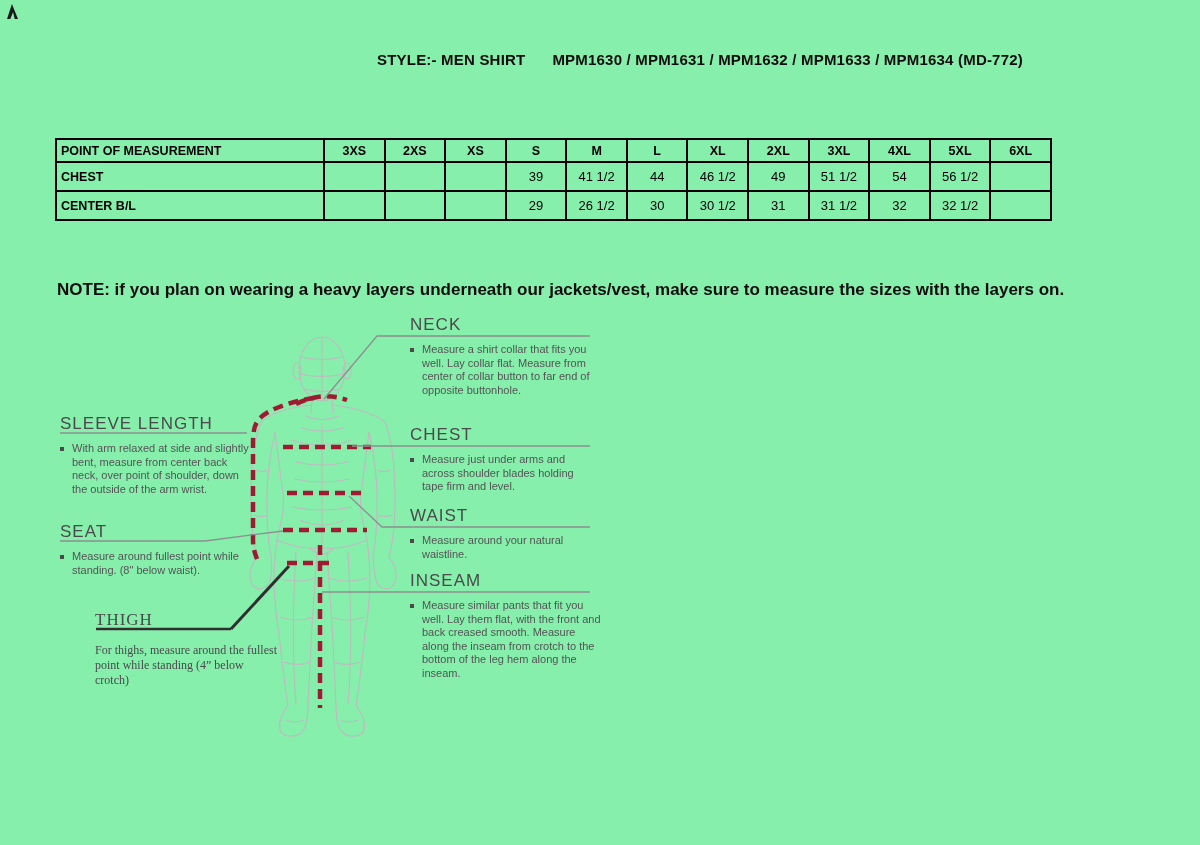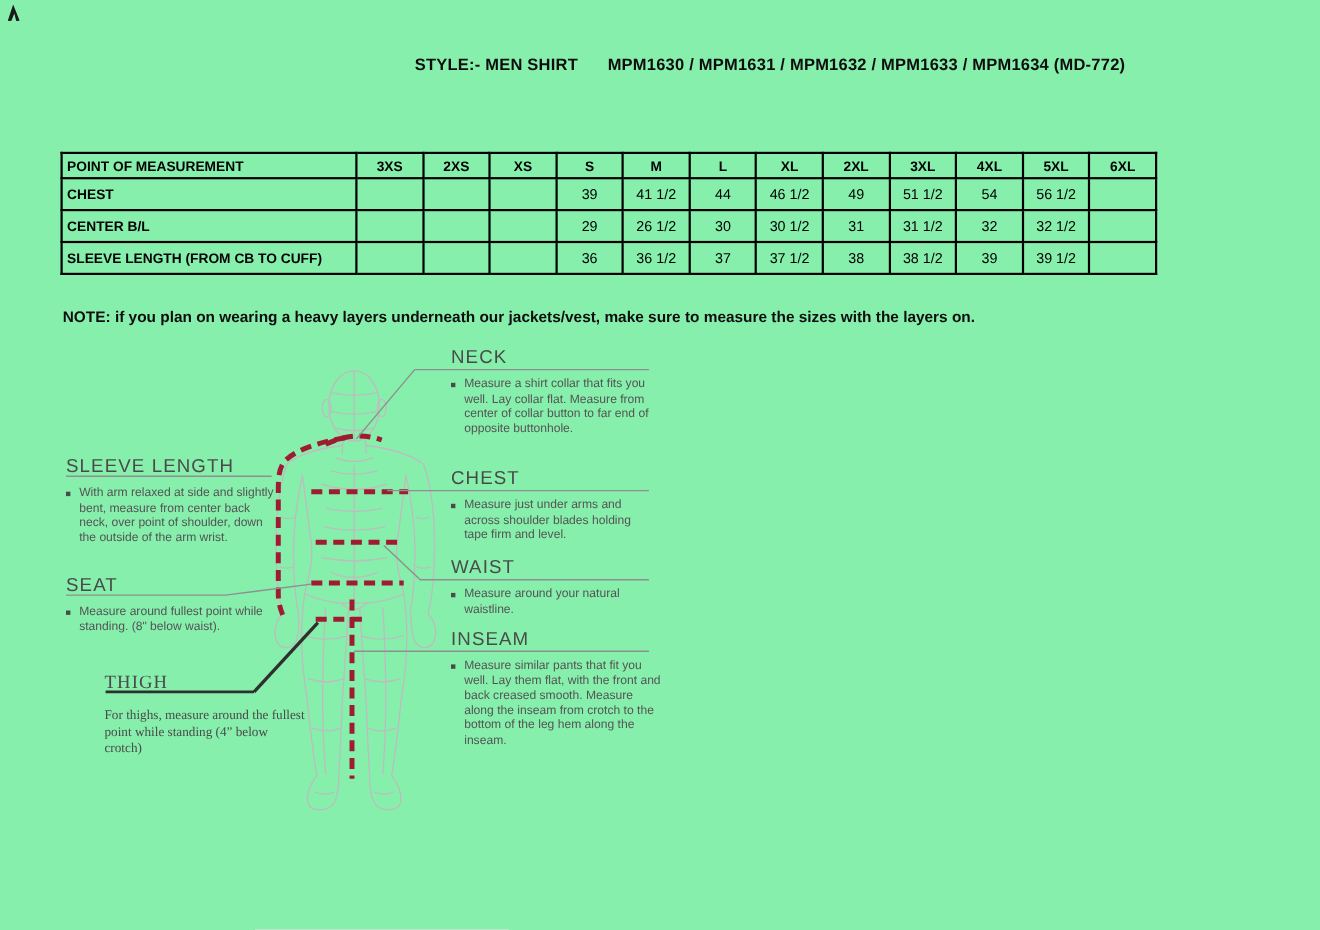--- a/index.html
+++ b/index.html
@@ -20,21 +20,21 @@
   table.size-table{
     position:absolute;left:55px;top:138px;width:995px;border-collapse:collapse;table-layout:fixed;
     font-family:"Liberation Sans", sans-serif;
   }
   table.size-table th,table.size-table td{border:2px solid #000;padding:0 4px;overflow:hidden;white-space:nowrap;}
   table.size-table th{height:21px;font-size:12.5px;font-weight:bold;text-align:center;}
   table.size-table th.poml{text-align:left;}
   table.size-table td{height:27px;font-size:13px;text-align:center;color:#000;}
   table.size-table td.row-label{font-weight:bold;text-align:left;font-size:12.5px;}
   
-  .note{position:absolute;left:57px;top:280px;font-size:14px;font-weight:bold;color:#0d0d0d;white-space:nowrap;text-align:right;}
+  .note{position:absolute;left:57px;top:280px;font-size:17px;font-weight:bold;color:#0d0d0d;white-space:nowrap;text-align:right;}
   
   svg.diagram{position:absolute;left:0;top:0;pointer-events:none;}
   
   .g-sec{position:absolute;}
   .g-title{font-size:17px;color:#4a4a4a;letter-spacing:1px;white-space:nowrap;}
   .g-desc{margin-top:8px;display:flex;gap:8px;font-size:11px;line-height:13.5px;color:#545454;}
   .g-bullet{flex:none;width:4px;height:4px;background:#4a4a4a;margin-top:5px;}
   .g-sleeve-length{left:60px;top:414px;width:192px;}
   .g-seat{left:60px;top:522px;width:190px;}
   .g-thigh{left:95px;top:610px;width:182px;font-family:Liberation Serif, serif;}
@@ -110,35 +110,20 @@
           <td></td>
           <td></td>
           <td>29</td>
           <td>26 1/2</td>
           <td>30</td>
           <td>30 1/2</td>
           <td>31</td>
           <td>31 1/2</td>
           <td>32</td>
           <td>32 1/2</td>
-          <td></td>
-        </tr>
-        <tr>
-          <td class="row-label">SLEEVE LENGTH (FROM CB TO CUFF)</td>
-          <td></td>
-          <td></td>
-          <td></td>
-          <td>36</td>
-          <td>36 1/2</td>
-          <td>37</td>
-          <td>37 1/2</td>
-          <td>38</td>
-          <td>38 1/2</td>
-          <td>39</td>
-          <td>39 1/2</td>
           <td></td>
         </tr>
       </tbody>
   </table>
 
   <div class="note">NOTE: if you plan on wearing a heavy layers underneath our jackets/vest, make sure to measure the sizes with the layers on.</div>
 
   <svg class="diagram" width="1200" height="845" viewBox="0 0 1200 845">
 
     <g fill="none" stroke-width="1.2" stroke="#bdbdbd">

